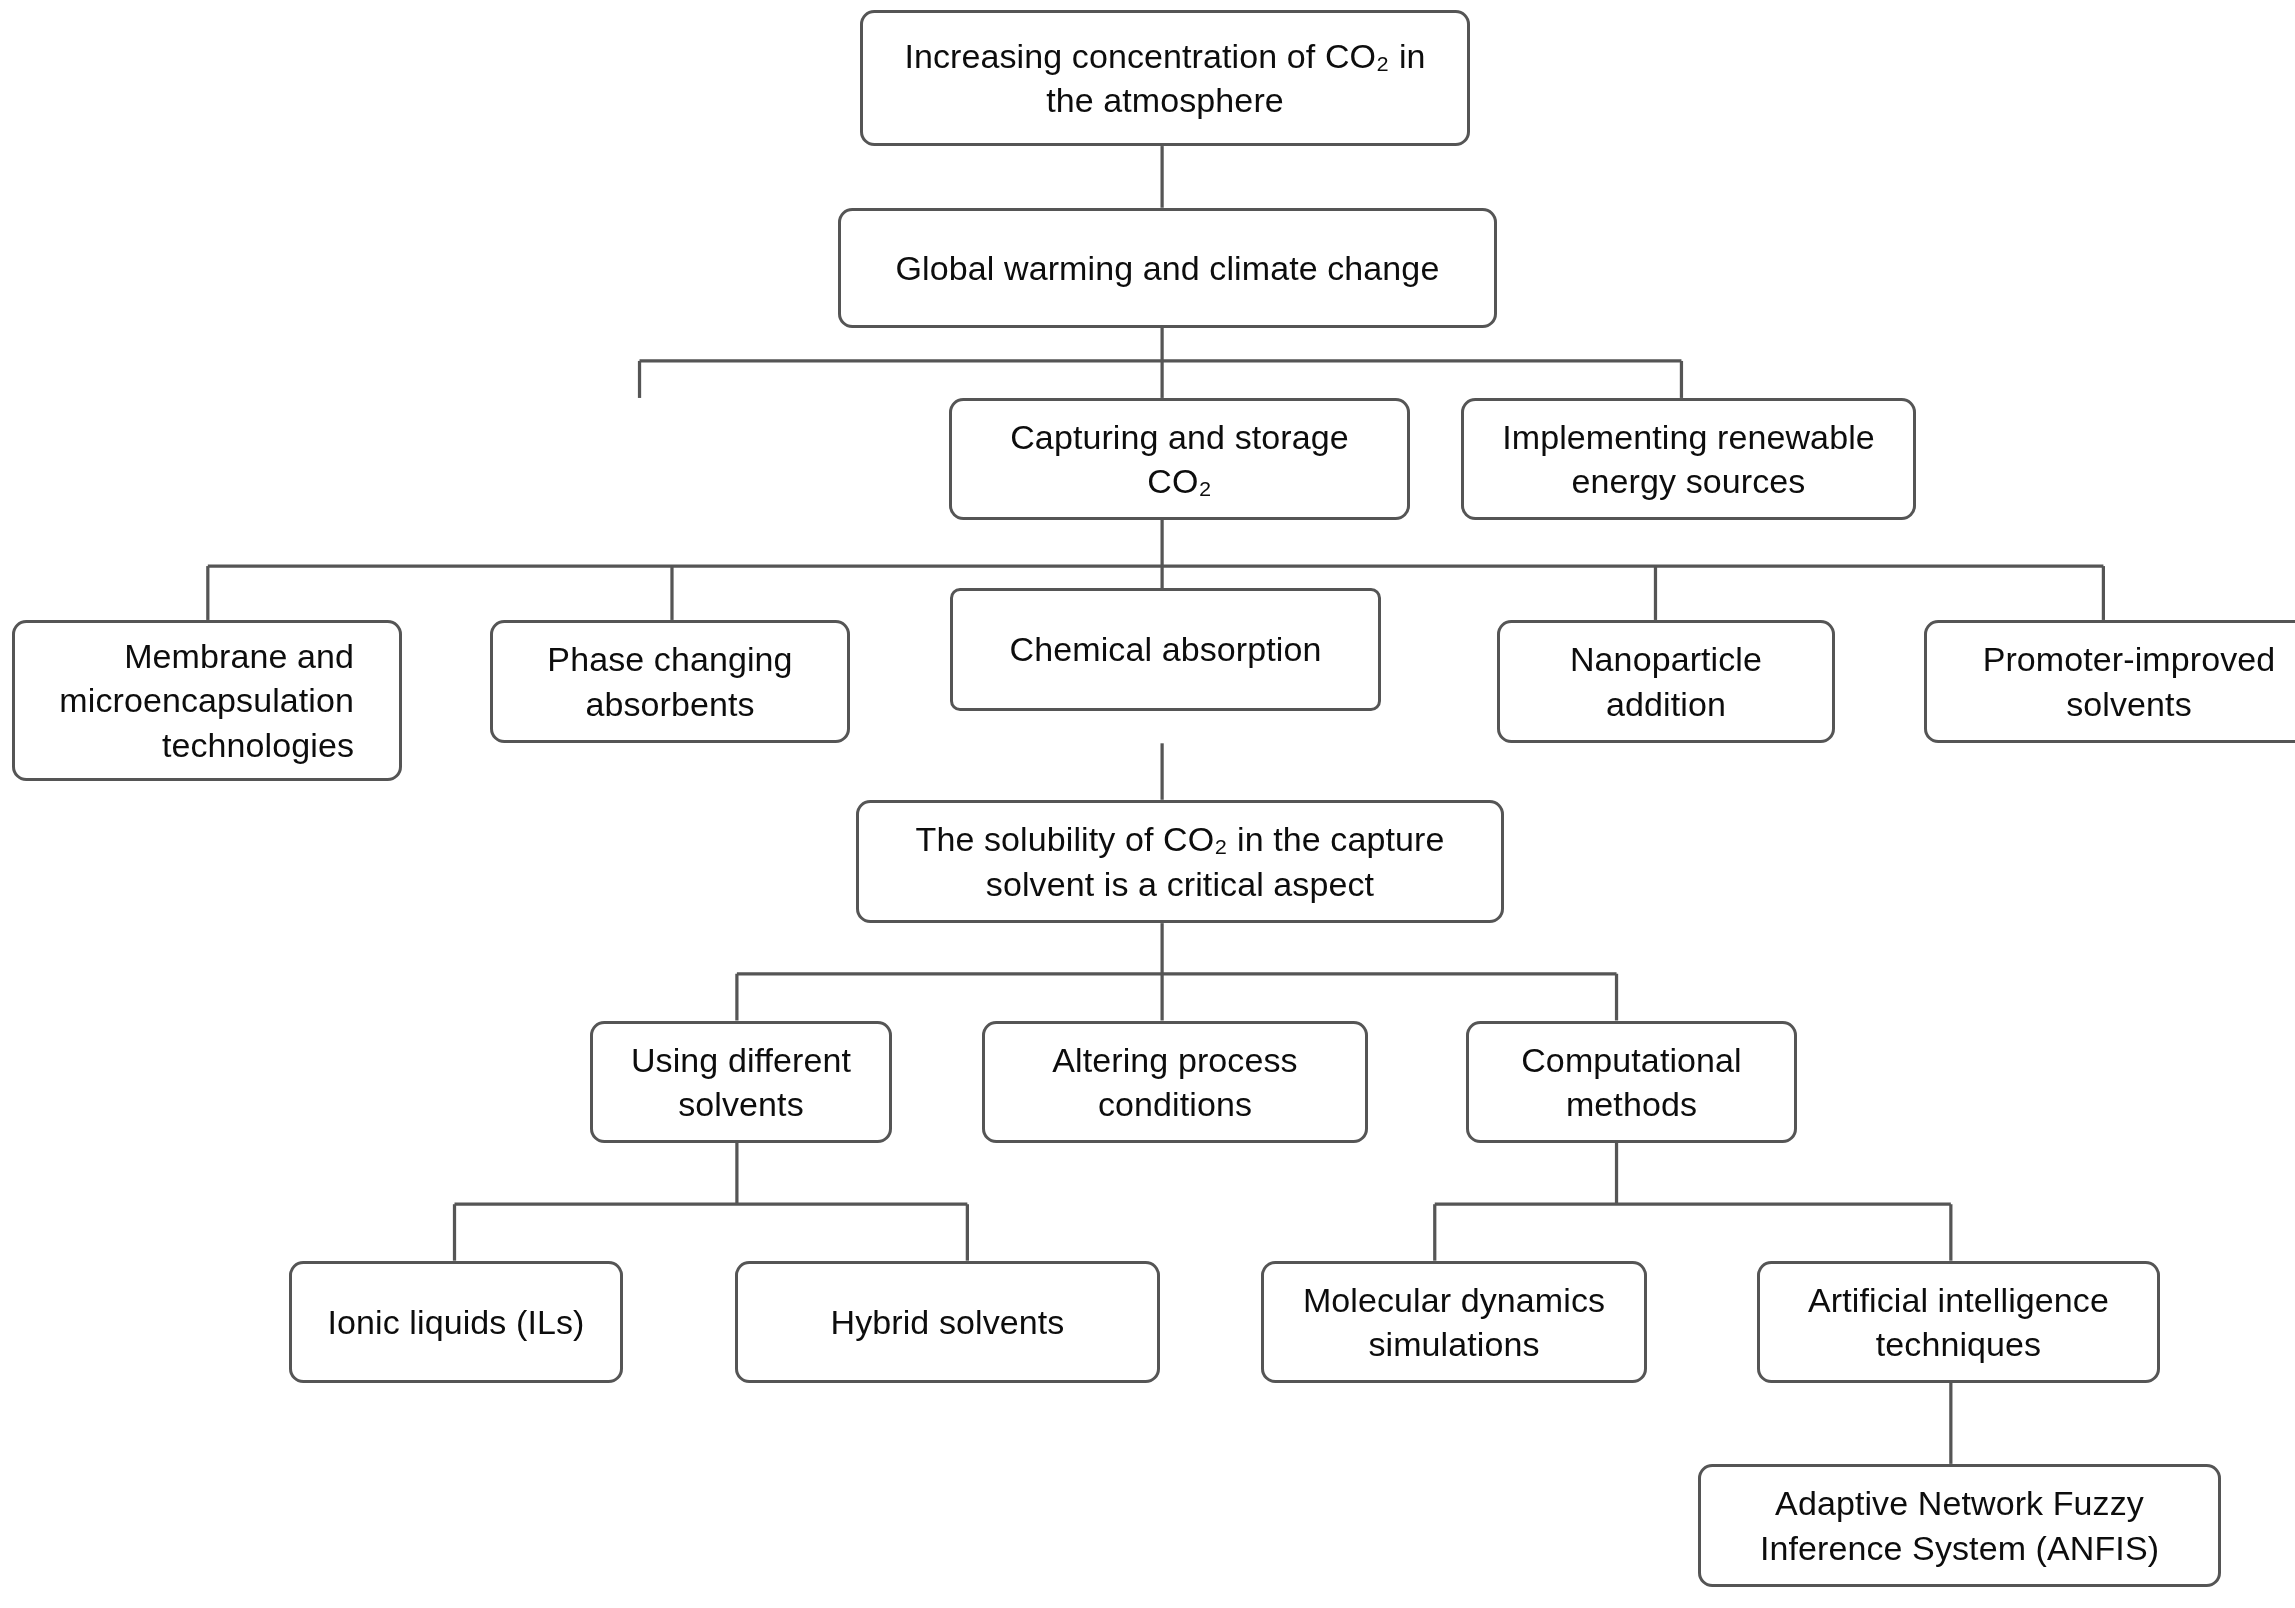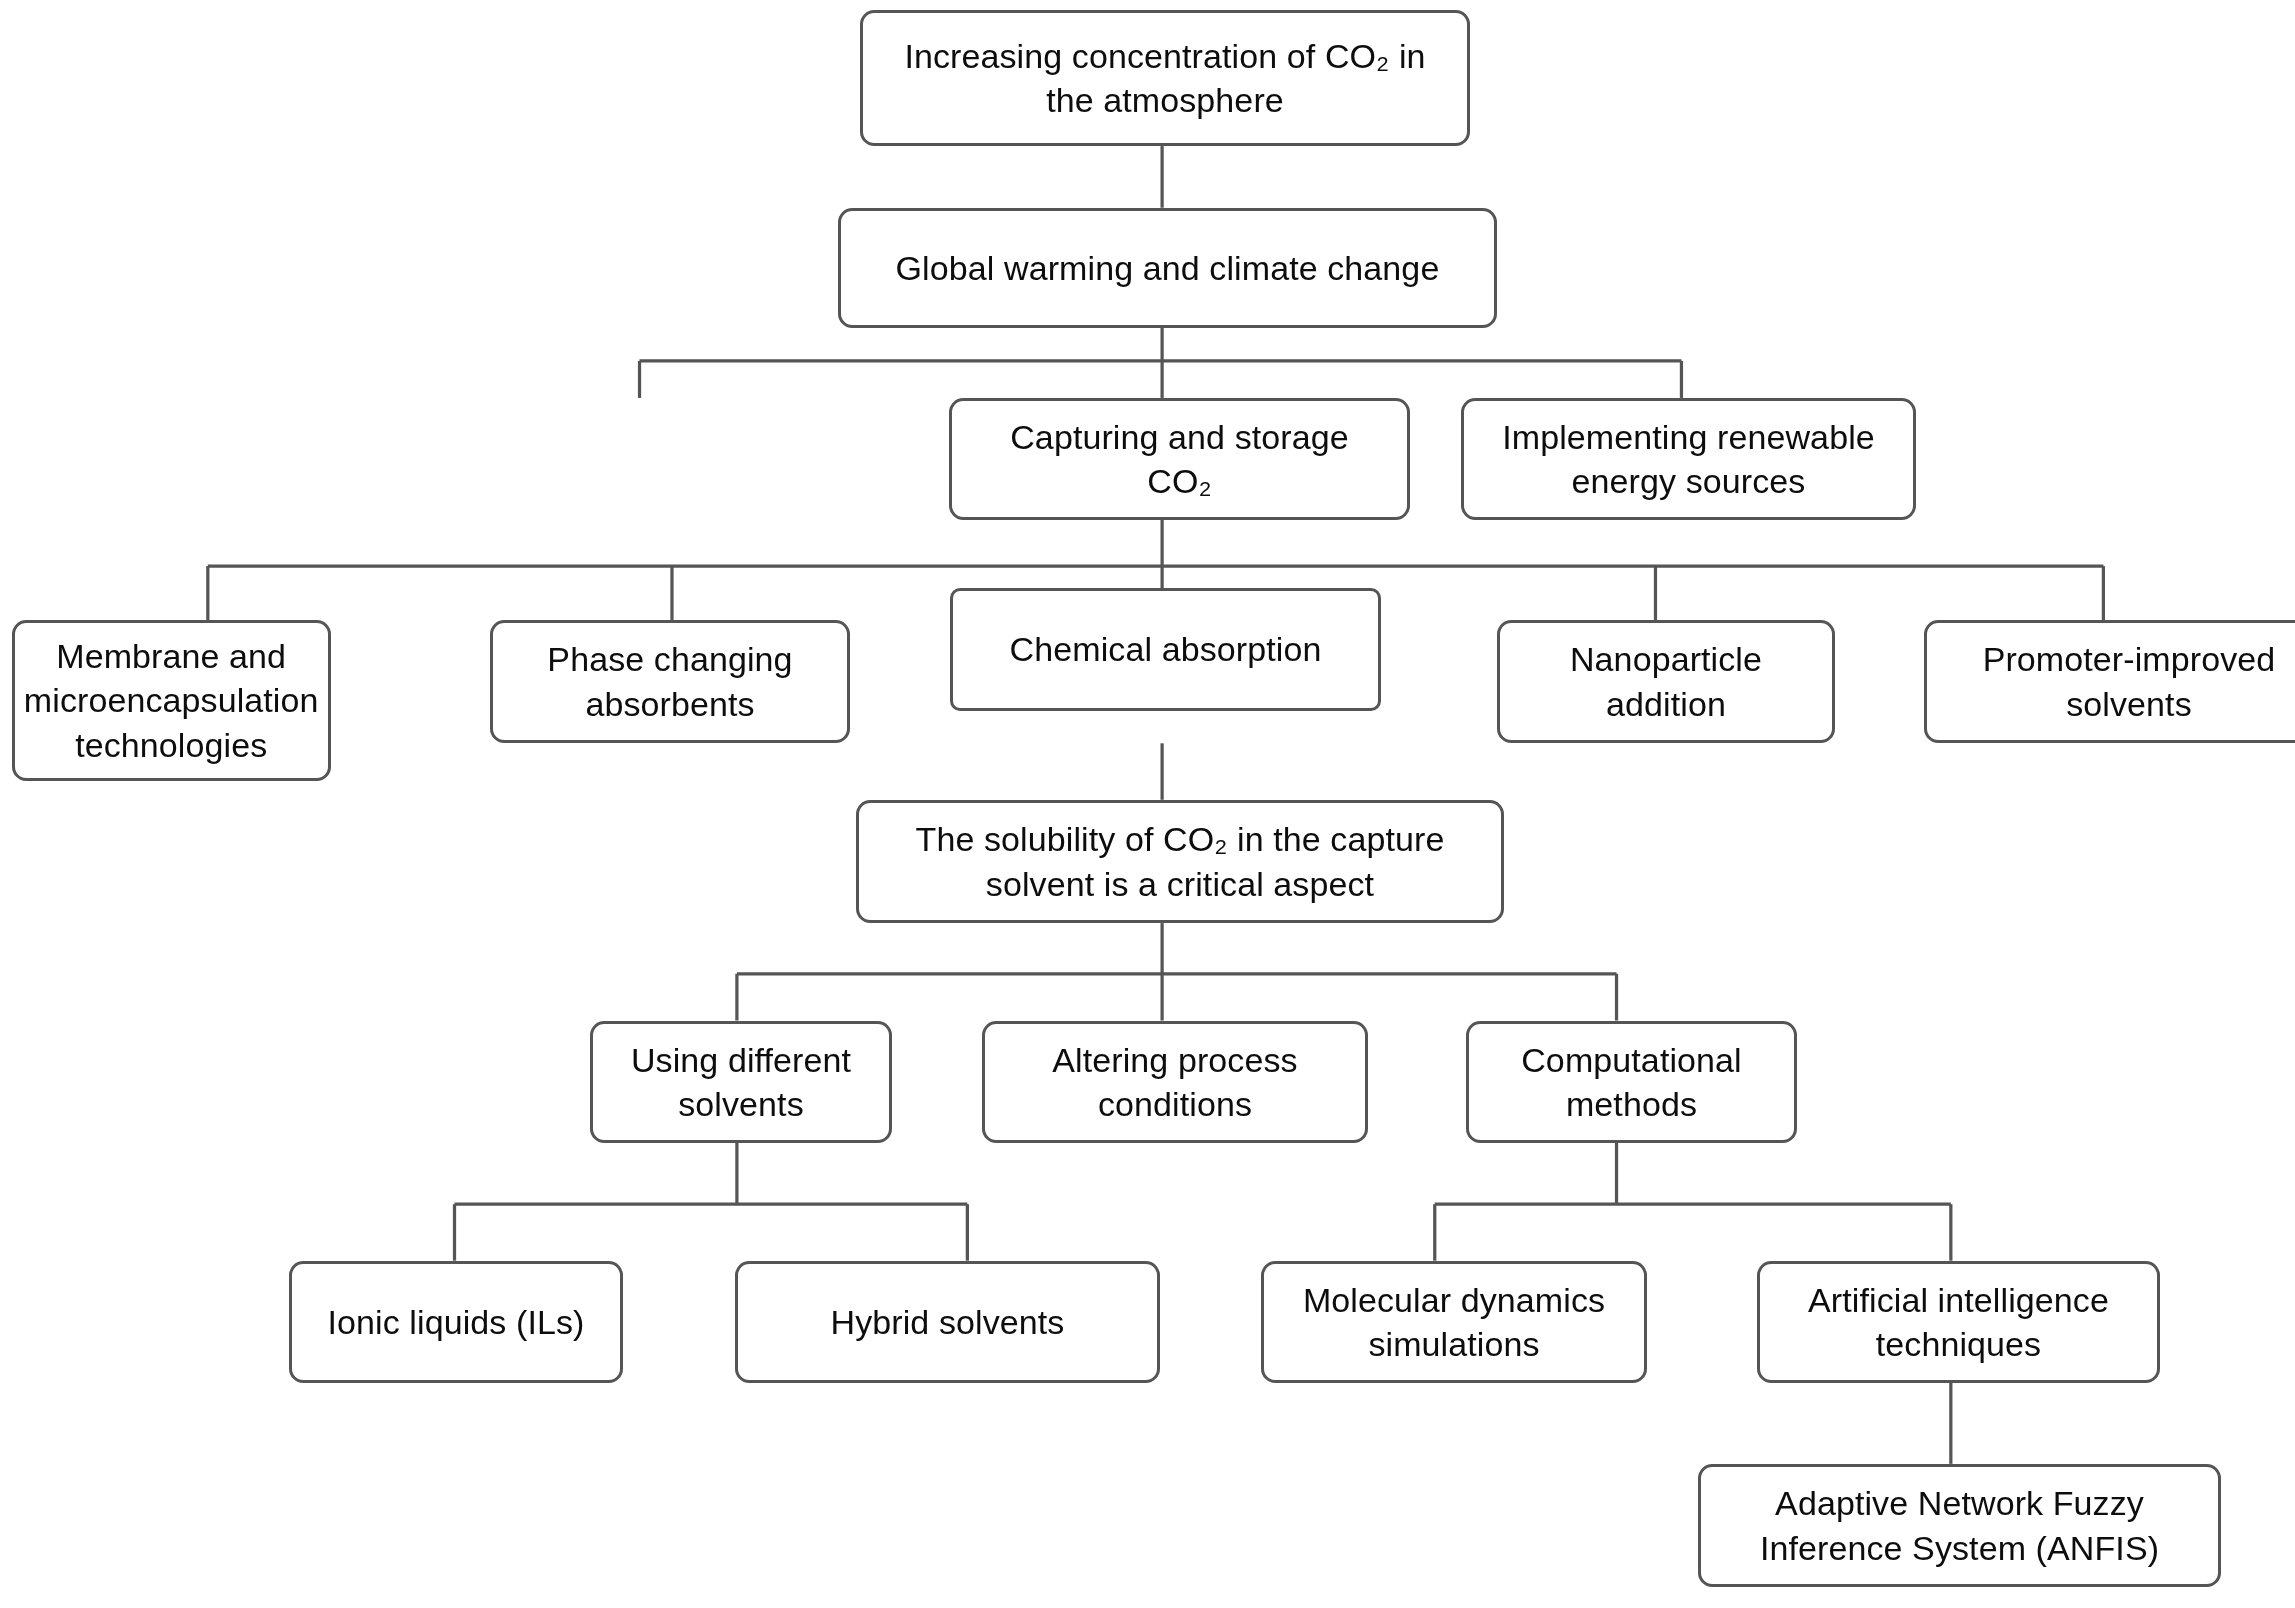--- a/index.html
+++ b/index.html
@@ -104,21 +104,21 @@
   <div class="node" style="left:949px; top:398px; width:461px; height:122px;">
     <span class="lbl">Capturing and storage
 CO₂</span>
   </div>
 
   <div class="node" style="left:1461px; top:398px; width:455px; height:122px;">
     <span class="lbl">Implementing renewable
 energy sources</span>
   </div>
 
-  <div class="node" style="left:11.7px; top:620px; width:319px; height:161px;">
+  <div class="node" style="left:11.7px; top:620px; width:390px; height:161px;text-align:right;">
     <span class="lbl">Membrane and
 microencapsulation
 technologies</span>
   </div>
 
   <div class="node" style="left:490px; top:620px; width:360px; height:123px;">
     <span class="lbl">Phase changing
 absorbents</span>
   </div>
 

